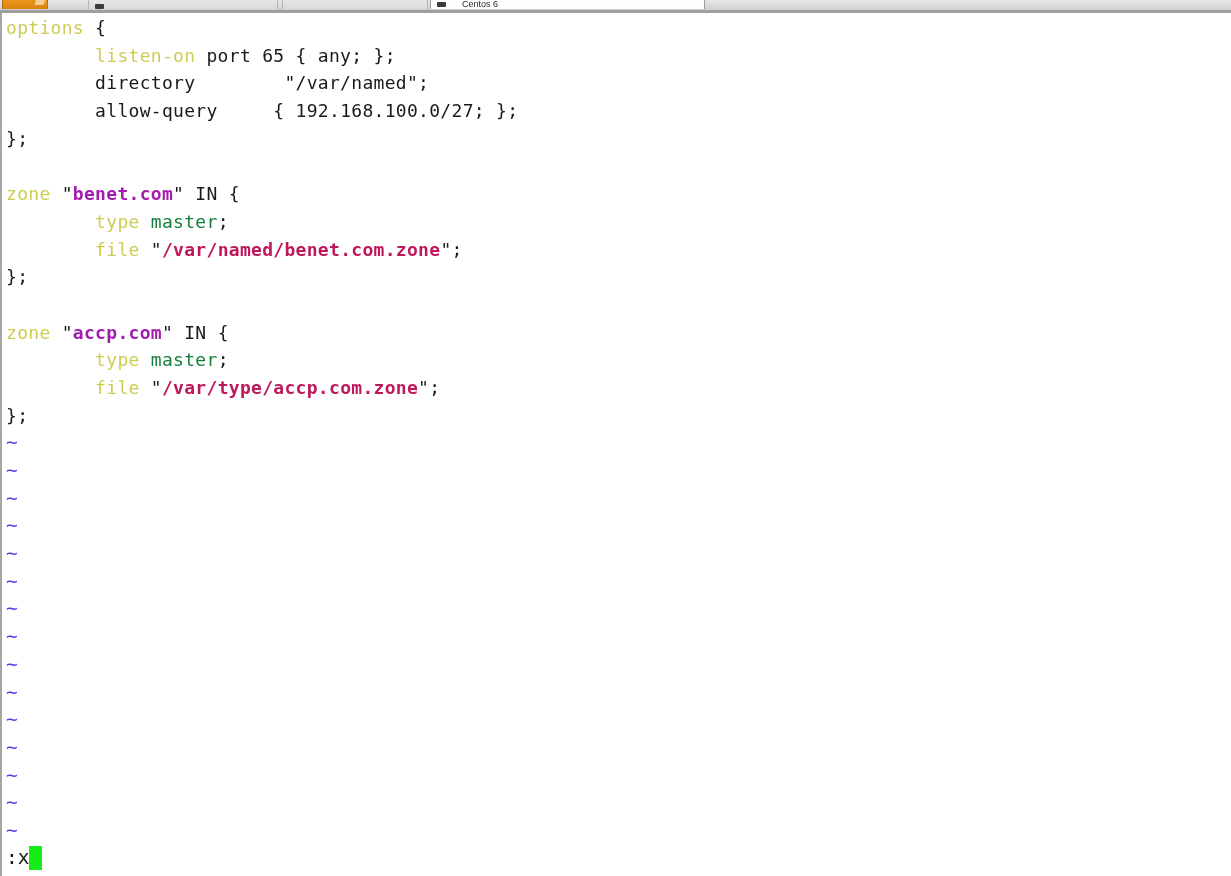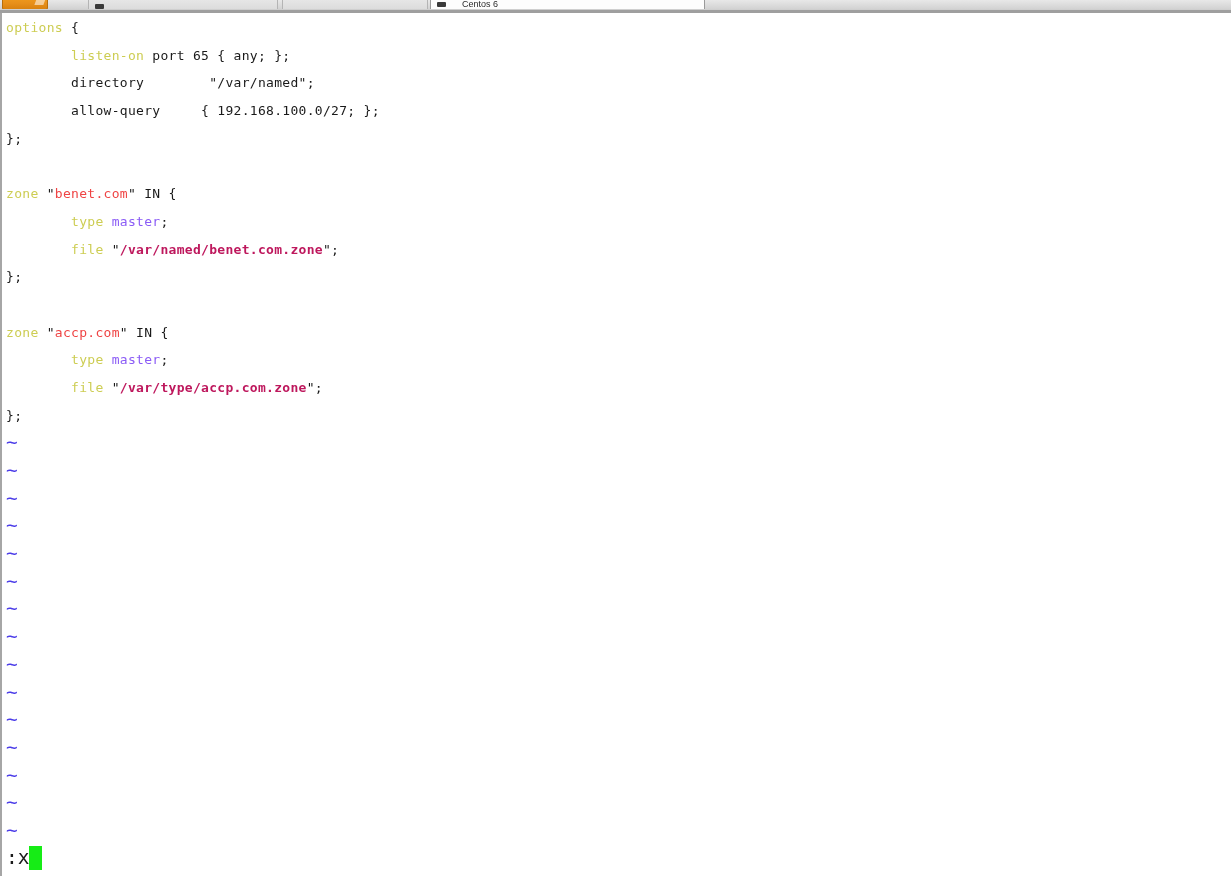--- a/index.html
+++ b/index.html
@@ -107,34 +107,34 @@
   }
   #buffer {
     position: absolute;
     left: 4px;
     top: 1px;
     right: 0;
   }
   .line {
     height: 27.7px;
     line-height: 27.7px;
-    font-size: 13px;
+    font-size: 18px;
     white-space: pre;
     color: #1a1a1a;
     letter-spacing: 0.3px;
   }
   .tilde {
     color: #4b3ce8;
     font-size: 19.5px;
   }
 
   
   .kw      { color: #cdcd53; }   
-  .str     { color: #ef4444; }   
-  .ident   { color: #8b5cf6; }   
+  .str     { color: #a21caf; font-weight: bold; }   
+  .ident   { color: #15803d; }   
   .path    { color: #be185d; font-weight: bold; }   
   .plain   { color: #1a1a1a; }   
 
   
   #cmdline {
     position: absolute;
     left: 4px;
     bottom: 4px;
     height: 27.7px;
     line-height: 27.7px;

